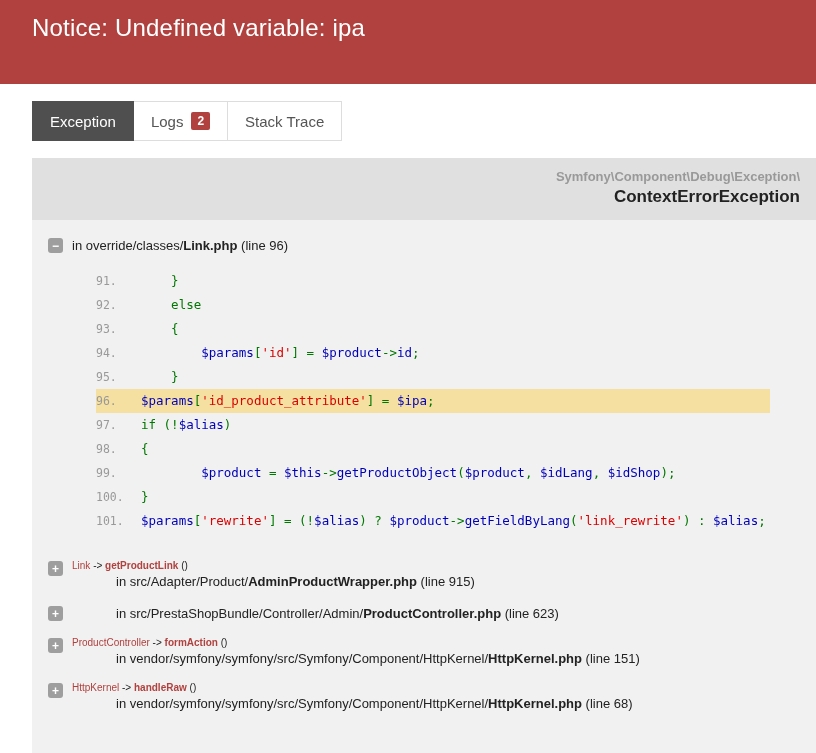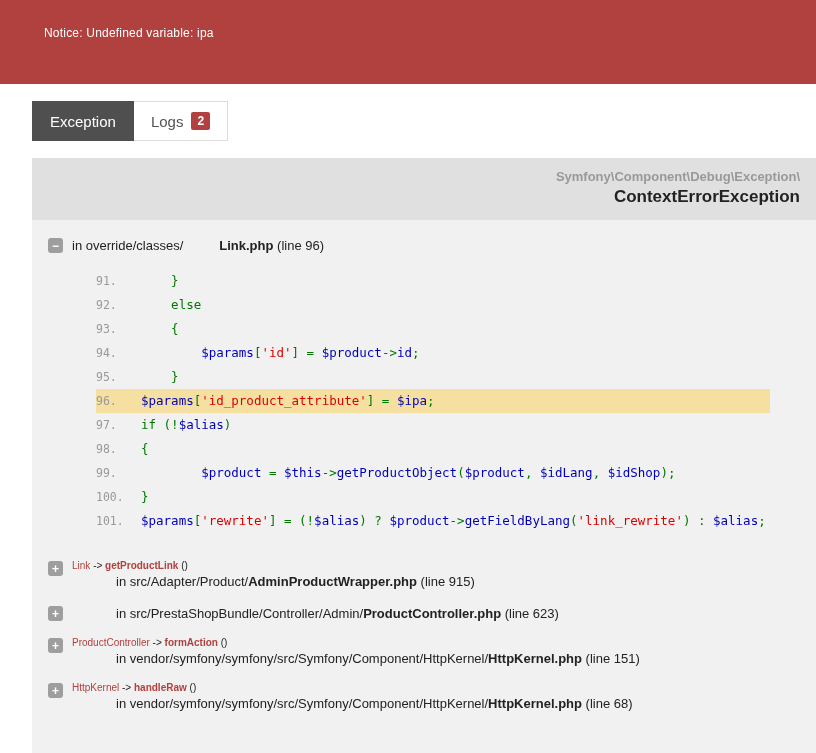--- a/index.html
+++ b/index.html
@@ -6,21 +6,21 @@
   html, body { margin: 0; padding: 0; }
   body {
     width: 816px; height: 753px; overflow: hidden;
     background: #fff;
     font-family: "Liberation Sans", sans-serif;
     color: #222;
   }
 
   
   .banner { background: #B0413E; height: 84px; padding: 14px 32px 0; color: #fff; }
-  .banner h1 { margin: 12px; font-size: 12px; font-weight: 400; letter-spacing: .2px; }
+  .banner h1 { margin: 0; font-size: 24px; font-weight: 400; letter-spacing: .2px; }
 
   
   .tabs { display: flex; margin: 17px 0 0 32px; }
   .tab {
     display: flex; align-items: center; gap: 8px;
     height: 40px; padding: 12px 17px;
     background: #fff; border: 1px solid #ddd; border-left: 0;
     font-size: 15px; color: #555; cursor: pointer; white-space: nowrap;
   }
   .tab:first-child { border-left: 1px solid #ddd; }
@@ -36,21 +36,21 @@
   .ns  { color: #999; font-size: 13px; font-weight: 700; margin-bottom: 3px; }
   .cls { color: #222; font-size: 17px; font-weight: 700; }
 
   .trace { padding: 18px 16px 30px; }
   .trace-head { display: flex; align-items: center; gap: 9px; font-size: 13px; color: #222; cursor: pointer; }
   .toggle {
     flex: 0 0 auto; width: 15px; height: 15px; border-radius: 3px;
     background: #9E9E9E; color: #fff; font-size: 12px; font-weight: 700;
     display: inline-flex; align-items: center; justify-content: center; line-height: 1;
   }
-  .loc strong { font-weight: 700; padding-left: 36px; }
+  .loc strong { font-weight: 700; }
 
   
   ol.code { list-style: none; margin: 16px 30px 0 48px; padding: 0; }
   ol.code li { display: flex; line-height: 18px; padding: 3px 0; }
   ol.code li.hl { background: #F5E0A1; }
   .ln {
     flex: 0 0 31px; text-align: left; margin-right: 14px; color: #999;
     font-family: "DejaVu Sans Mono", monospace; font-size: 11.5px;
   }
   ol.code code { font-family: "DejaVu Sans Mono", monospace; font-size: 12.5px; white-space: pre; color: #000; }
@@ -74,20 +74,23 @@
   <h1>Notice: Undefined variable: ipa</h1>
 </header>
 
 <nav class="tabs">
   <div class="tab active">
     <span>Exception</span>
   </div>
   <div class="tab">
     <span>Logs</span>
     <span class="badge">2</span>
+  </div>
+  <div class="tab">
+    <span>Stack Trace</span>
   </div>
 </nav>
 
 <main class="panel">
   <div class="panel-head">
     <div class="ns">Symfony\Component\Debug\Exception\</div>
     <div class="cls">ContextErrorException</div>
   </div>
 
   <div class="trace">

